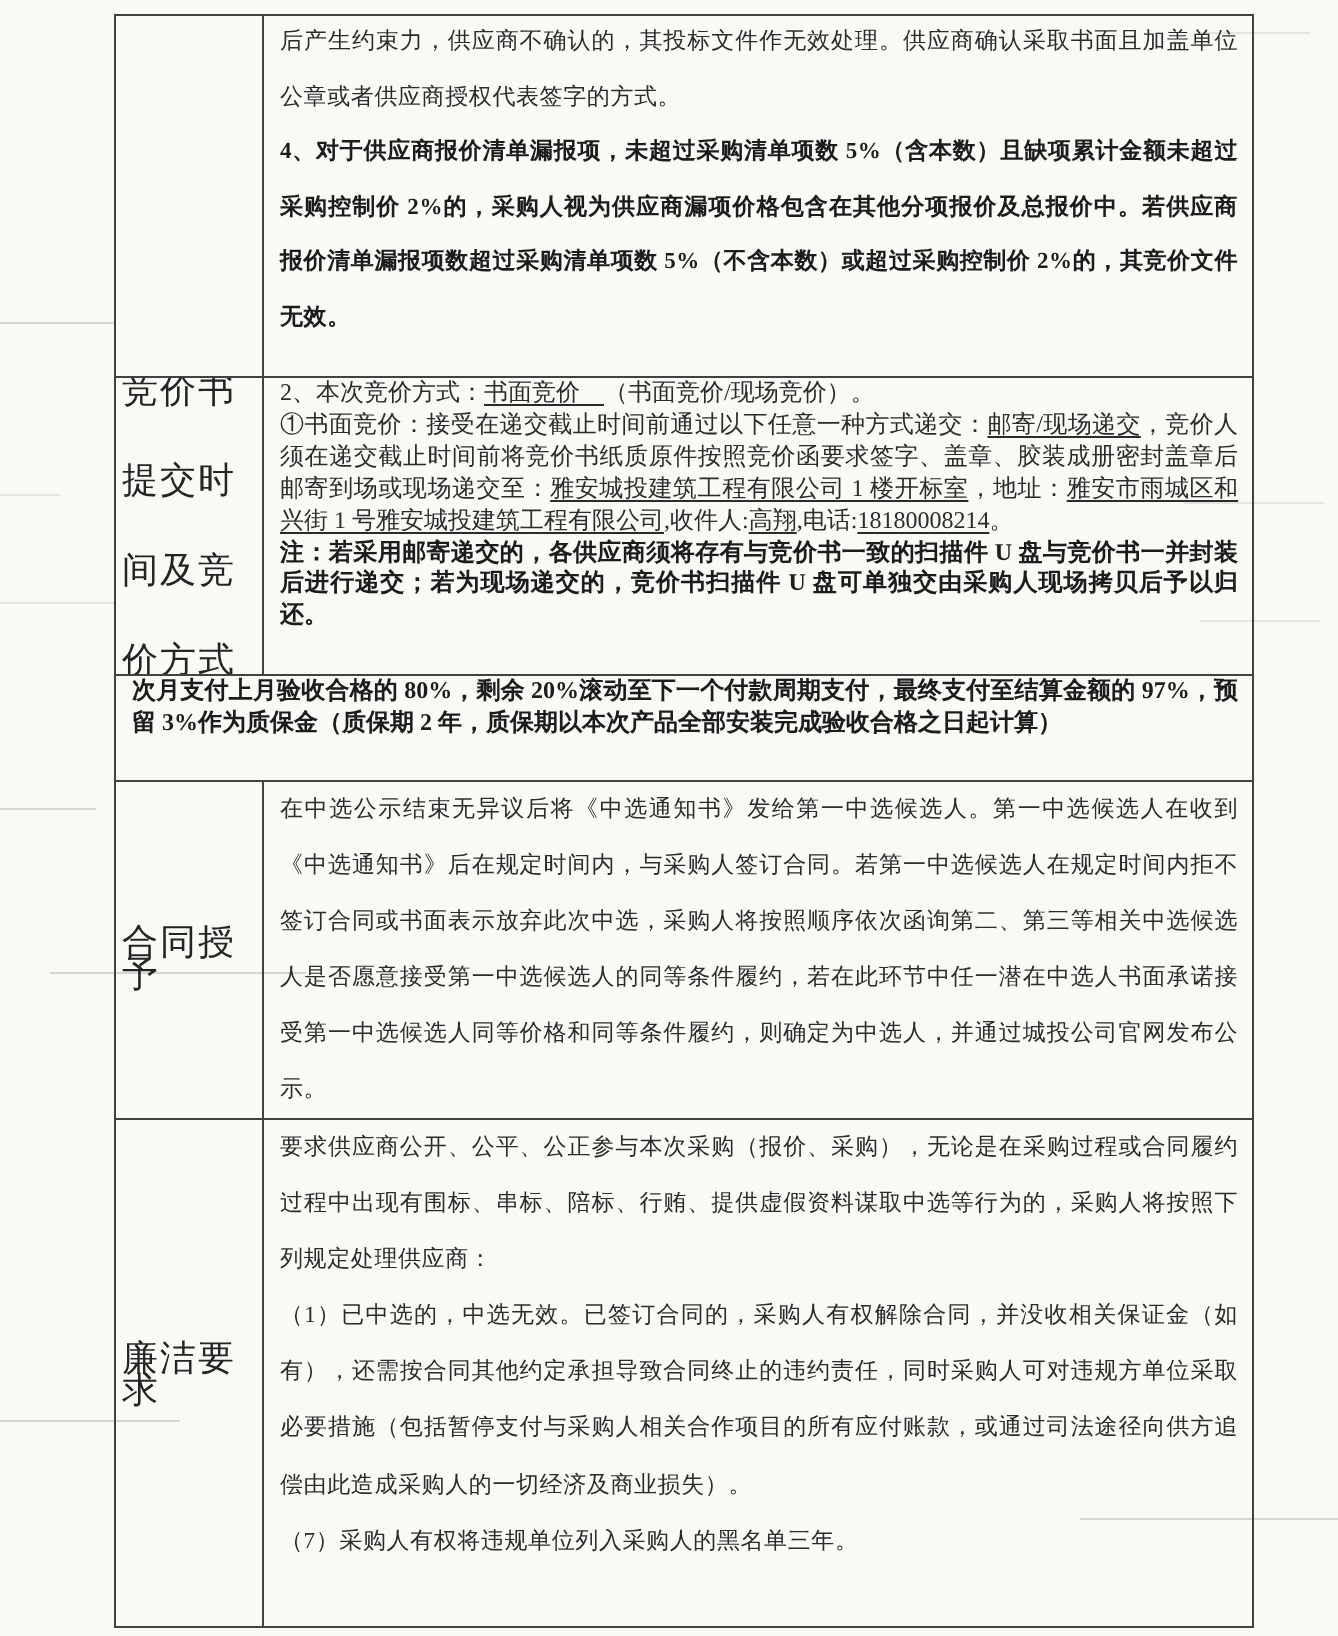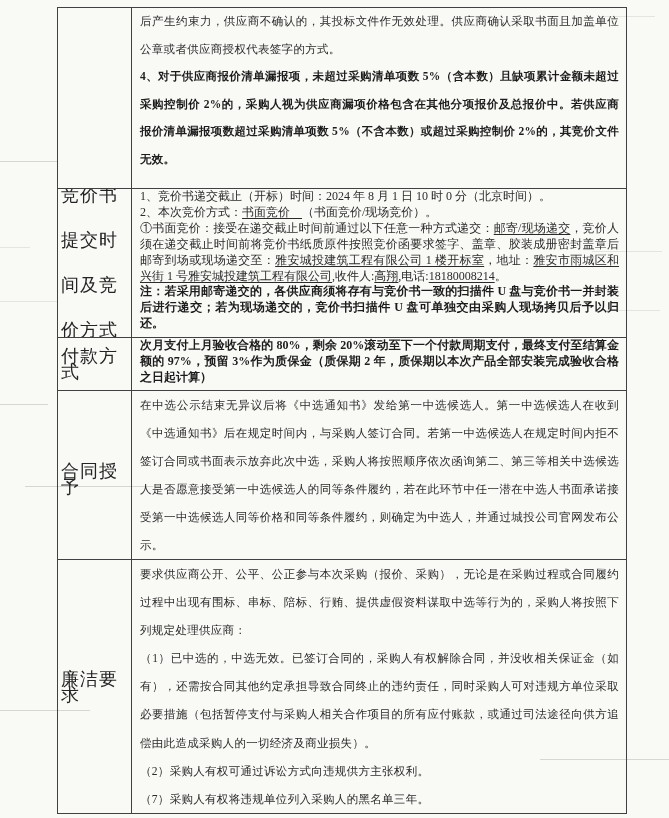--- a/index.html
+++ b/index.html
@@ -79,31 +79,27 @@
         <p class="para"><span class="">后产生约束力，供应商不确认的，其投标文件作无效处理。供应商确认采取书面且加盖单位公章或者供应商授权代表签字的方式。</span></p>
         <p class="para b"><span class="">4、对于供应商报价清单漏报项，未超过采购清单项数 5%（含本数）且缺项累计金额未超过采购控制价 2%的，采购人视为供应商漏项价格包含在其他分项报价及总报价中。若供应商报价清单漏报项数超过采购清单项数 5%（不含本数）或超过采购控制价 2%的，其竞价文件无效。</span></p>
       </div>
   </div>
 
   <div class="trow" style="height:149px;">
     <div class="cell label">
       <span class="lab lh-label-wide">竞价书提交时间及竞价方式</span>
     </div>
     <div class="cell content lh-t pt-r2">
-        <p class="para"><span class="">1、竞价书递交截止（开标）时间：2024 年 8 月 1 日 10 时 0 分（北京时间）。</span></p>
         <p class="para"><span class="">2、本次竞价方式：</span><span class="u">书面竞价　</span><span class="">（书面竞价/现场竞价）。</span></p>
         <p class="para"><span class="">①书面竞价：接受在递交截止时间前通过以下任意一种方式递交：</span><span class="u">邮寄/现场递交</span><span class="">，竞价人须在递交截止时间前将竞价书纸质原件按照竞价函要求签字、盖章、胶装成册密封盖章后邮寄到场或现场递交至：</span><span class="u">雅安城投建筑工程有限公司 1 楼开标室</span><span class="">，地址：</span><span class="u">雅安市雨城区和兴街 1 号雅安城投建筑工程有限公司</span><span class="">,收件人:</span><span class="u">高翔</span><span class="">,电话:</span><span class="u">18180008214</span><span class="">。</span></p>
         <p class="para b"><span class="">注：若采用邮寄递交的，各供应商须将存有与竞价书一致的扫描件 U 盘与竞价书一并封装后进行递交；若为现场递交的，竞价书扫描件 U 盘可单独交由采购人现场拷贝后予以归还。</span></p>
       </div>
   </div>
 
   <div class="trow" style="height:53px;">
-    <div class="cell label">
-      <span class="lab lh-label-norm">付款方式</span>
-    </div>
     <div class="cell content lh-t pt-r3">
         <p class="para b"><span class="">次月支付上月验收合格的 80%，剩余 20%滚动至下一个付款周期支付，最终支付至结算金额的 97%，预留 3%作为质保金（质保期 2 年，质保期以本次产品全部安装完成验收合格之日起计算）</span></p>
       </div>
   </div>
 
   <div class="trow" style="height:169px;">
     <div class="cell label top-align">
       <span class="lab lh-label-norm">合同授予</span>
     </div>
     <div class="cell content lh-b pt-r4">
@@ -111,18 +107,17 @@
       </div>
   </div>
 
   <div class="trow" style="height:253px;">
     <div class="cell label">
       <span class="lab lh-label-norm">廉洁要求</span>
     </div>
     <div class="cell content lh-b pt-r5">
         <p class="para"><span class="">要求供应商公开、公平、公正参与本次采购（报价、采购），无论是在采购过程或合同履约过程中出现有围标、串标、陪标、行贿、提供虚假资料谋取中选等行为的，采购人将按照下列规定处理供应商：</span></p>
         <p class="para"><span class="">（1）已中选的，中选无效。已签订合同的，采购人有权解除合同，并没收相关保证金（如有），还需按合同其他约定承担导致合同终止的违约责任，同时采购人可对违规方单位采取必要措施（包括暂停支付与采购人相关合作项目的所有应付账款，或通过司法途径向供方追偿由此造成采购人的一切经济及商业损失）。</span></p>
-        <p class="para"><span class="">（2）采购人有权可通过诉讼方式向违规供方主张权利。</span></p>
         <p class="para"><span class="">（7）采购人有权将违规单位列入采购人的黑名单三年。</span></p>
       </div>
   </div>
 
 </div>
 
 </body></html>

